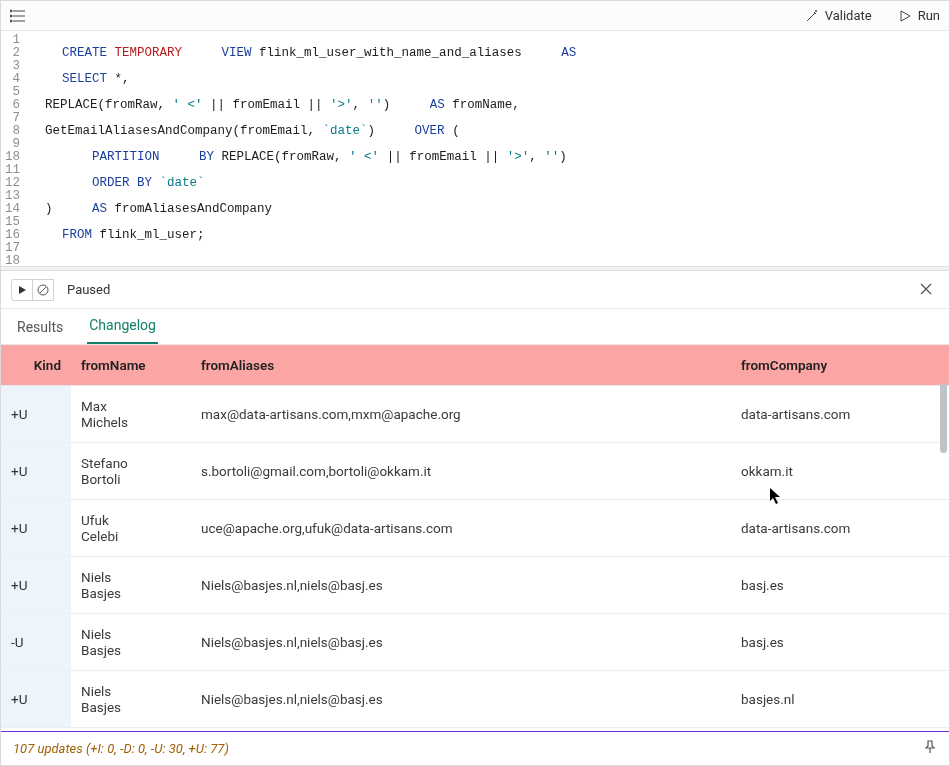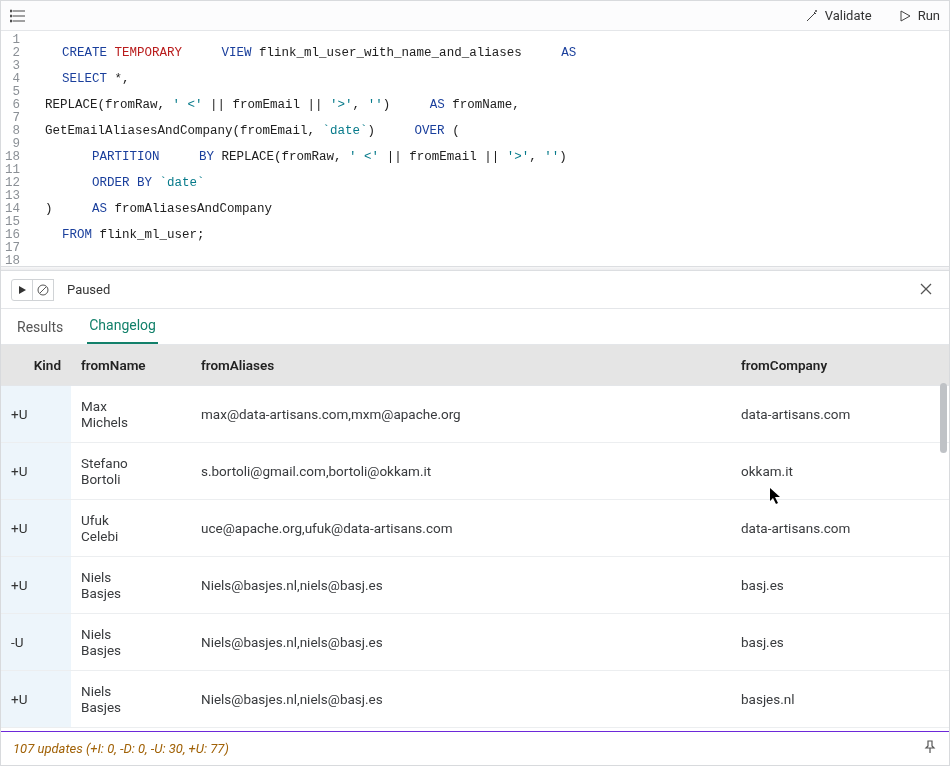--- a/index.html
+++ b/index.html
@@ -31,21 +31,21 @@
   .mini-btn:first-child { border-top-left-radius:3px; border-bottom-left-radius:3px; }
   .mini-btn:last-child  { border-top-right-radius:3px; border-bottom-right-radius:3px; margin-right:10px; }
   .paused-lbl { font-size:13px; color:#333; margin-left:14px; }
   .close-x { margin-left:auto; font-size:18px; color:#555; cursor:pointer; padding:2px 6px; }
   .tabs { display:flex; gap:22px; padding:0 14px; height:36px; align-items:flex-end; border-bottom:1px solid #e4e6e9; }
   .tab { font-size:14px; color:#555; padding:0 2px 9px 2px; cursor:pointer; }
   .tab.active { color:#12806a; font-weight:400; border-bottom:2px solid #12806a; }
 
   .grid-wrap { flex:1; overflow:auto; position:relative;}
   table.grid { width:100%; border-collapse:collapse; table-layout:fixed; font-size:13.5px; }
-  table.grid thead th { text-align:left; font-weight:600; color:#222; padding:12px 10px; border-bottom: 1px solid #e4e6e9; background:#e5e5e5; position:sticky; top:0; }
+  table.grid thead th { text-align:left; font-weight:600; color:#222; padding:12px 10px; border-bottom: 1px solid #e4e6e9; background:#fca5a5; position:sticky; top:0; }
   table.grid tbody td { padding:12px 10px; border-bottom:1px solid #eceef0; color:#393b3e; vertical-align:middle; }
   table.grid tbody tr td:first-child { background:#edf5fb; color:#333; }
   col.c-kind { width:70px; }
   col.c-name { width:120px; }
   col.c-aliases { width:540px; }
   col.c-company { }
   .scroll-ind { position:absolute; right:2px; top:38px; width:7px; height:70px; background:#bfc2c6; border-radius:4px; }
 
   .cursor-ptr { position:absolute; pointer-events:none; }
 

